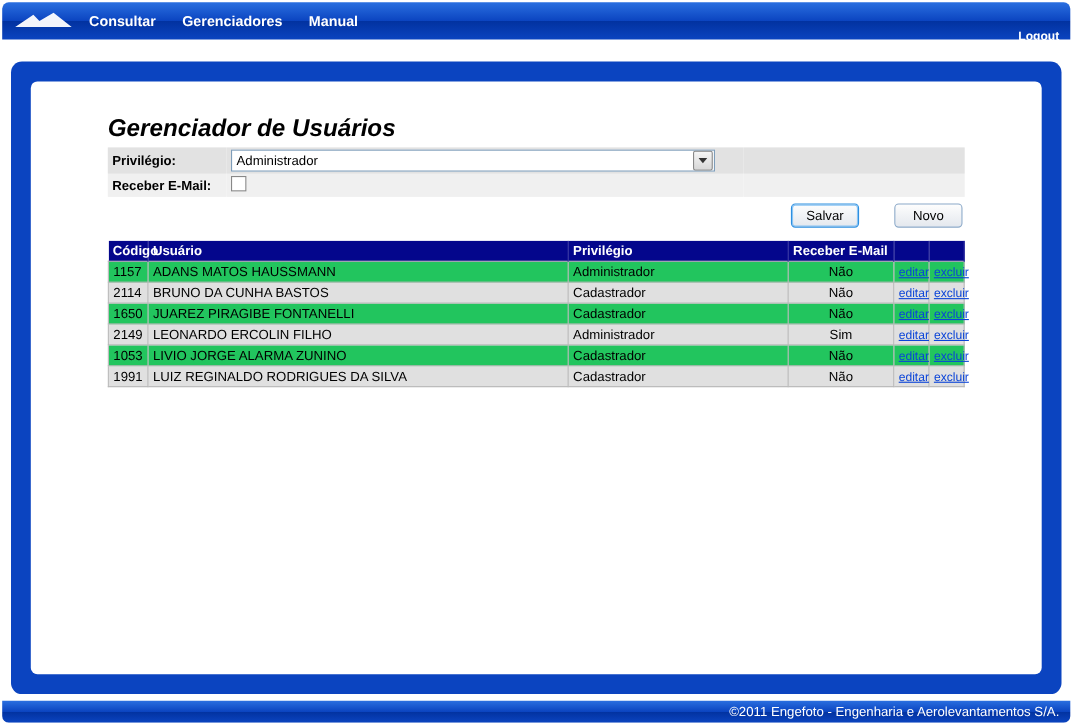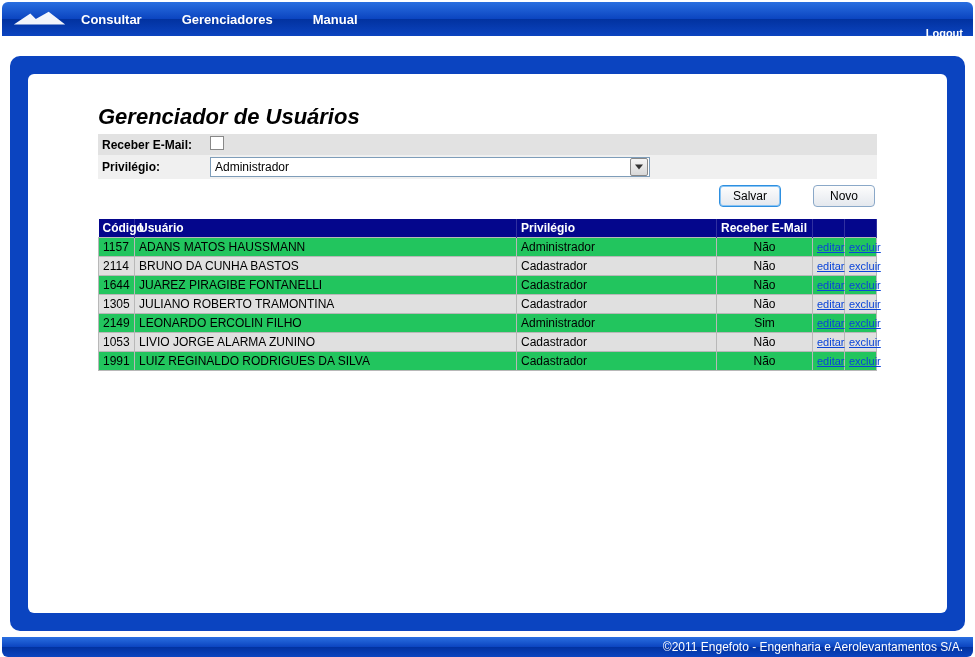--- a/index.html
+++ b/index.html
@@ -20,21 +20,21 @@
     align-items: center;
     color: #ffffff;
     padding: 0 10px;
     margin: 2px 2px 0 2px;
   }
   .logo {
     width: 55px; height: 22px; margin-right: 14px;
     display:flex; align-items:center;
   }
   .logo svg { width:100%; height:100%; }
-  .nav-links { display:flex; gap:40px; flex:1; }
+  .nav-links { display:flex; gap:24px; flex:1; }
   .nav-links a { color:#fff; text-decoration:none; font-weight:bold; font-size:13px; cursor:pointer; }
   .logout { color:#fff; font-weight:bold; font-size:11px; cursor:pointer;margin-top:28px; }
 
   
   .panel-wrap {
     margin: 20px 10px 6px 10px;
     background: #0b44c0;
     border-radius: 10px;
     padding: 18px;
     height: 575px;
@@ -163,37 +163,37 @@
 </div>
 
 <div class="panel-wrap">
   <div class="panel">
 
     <h1 class="page-title">Gerenciador de Usuários</h1>
 
     <table class="form-table">
       <tbody>
       <tr>
-        <td class="lbl">Receber E-Mail:</td>
-        <td class="field-cell">
-          <span class="chk"></span>
-        </td>
-        <td class="spacer-cell"></td>
-      </tr>
-      <tr>
         <td class="lbl">Privilégio:</td>
         <td class="field-cell">
           <div class="dd">
             <span>Administrador</span>
             <span class="dd-btn">
               <svg viewBox="0 0 10 6">
                     <path d="M0 0 L10 0 L5 6 Z" fill="#333"></path>
                   </svg>
             </span>
           </div>
+        </td>
+        <td class="spacer-cell"></td>
+      </tr>
+      <tr>
+        <td class="lbl">Receber E-Mail:</td>
+        <td class="field-cell">
+          <span class="chk"></span>
         </td>
         <td class="spacer-cell"></td>
       </tr>
     </tbody>
       </table>
 
     <div class="btn-row">
       <button class="btn primary">Salvar</button>
       <button class="btn">Novo</button>
     </div>
@@ -228,30 +228,22 @@
           </tr>
           <tr>
             <td>2114</td>
             <td>BRUNO DA CUNHA BASTOS</td>
             <td>Cadastrador</td>
             <td class="center">Não</td>
             <td><a class="action">editar</a></td>
             <td><a class="action">excluir</a></td>
           </tr>
           <tr>
-            <td>1644</td>
+            <td>1650</td>
             <td>JUAREZ PIRAGIBE FONTANELLI</td>
-            <td>Cadastrador</td>
-            <td class="center">Não</td>
-            <td><a class="action">editar</a></td>
-            <td><a class="action">excluir</a></td>
-          </tr>
-          <tr>
-            <td>1305</td>
-            <td>JULIANO ROBERTO TRAMONTINA</td>
             <td>Cadastrador</td>
             <td class="center">Não</td>
             <td><a class="action">editar</a></td>
             <td><a class="action">excluir</a></td>
           </tr>
           <tr>
             <td>2149</td>
             <td>LEONARDO ERCOLIN FILHO</td>
             <td>Administrador</td>
             <td class="center">Sim</td>

